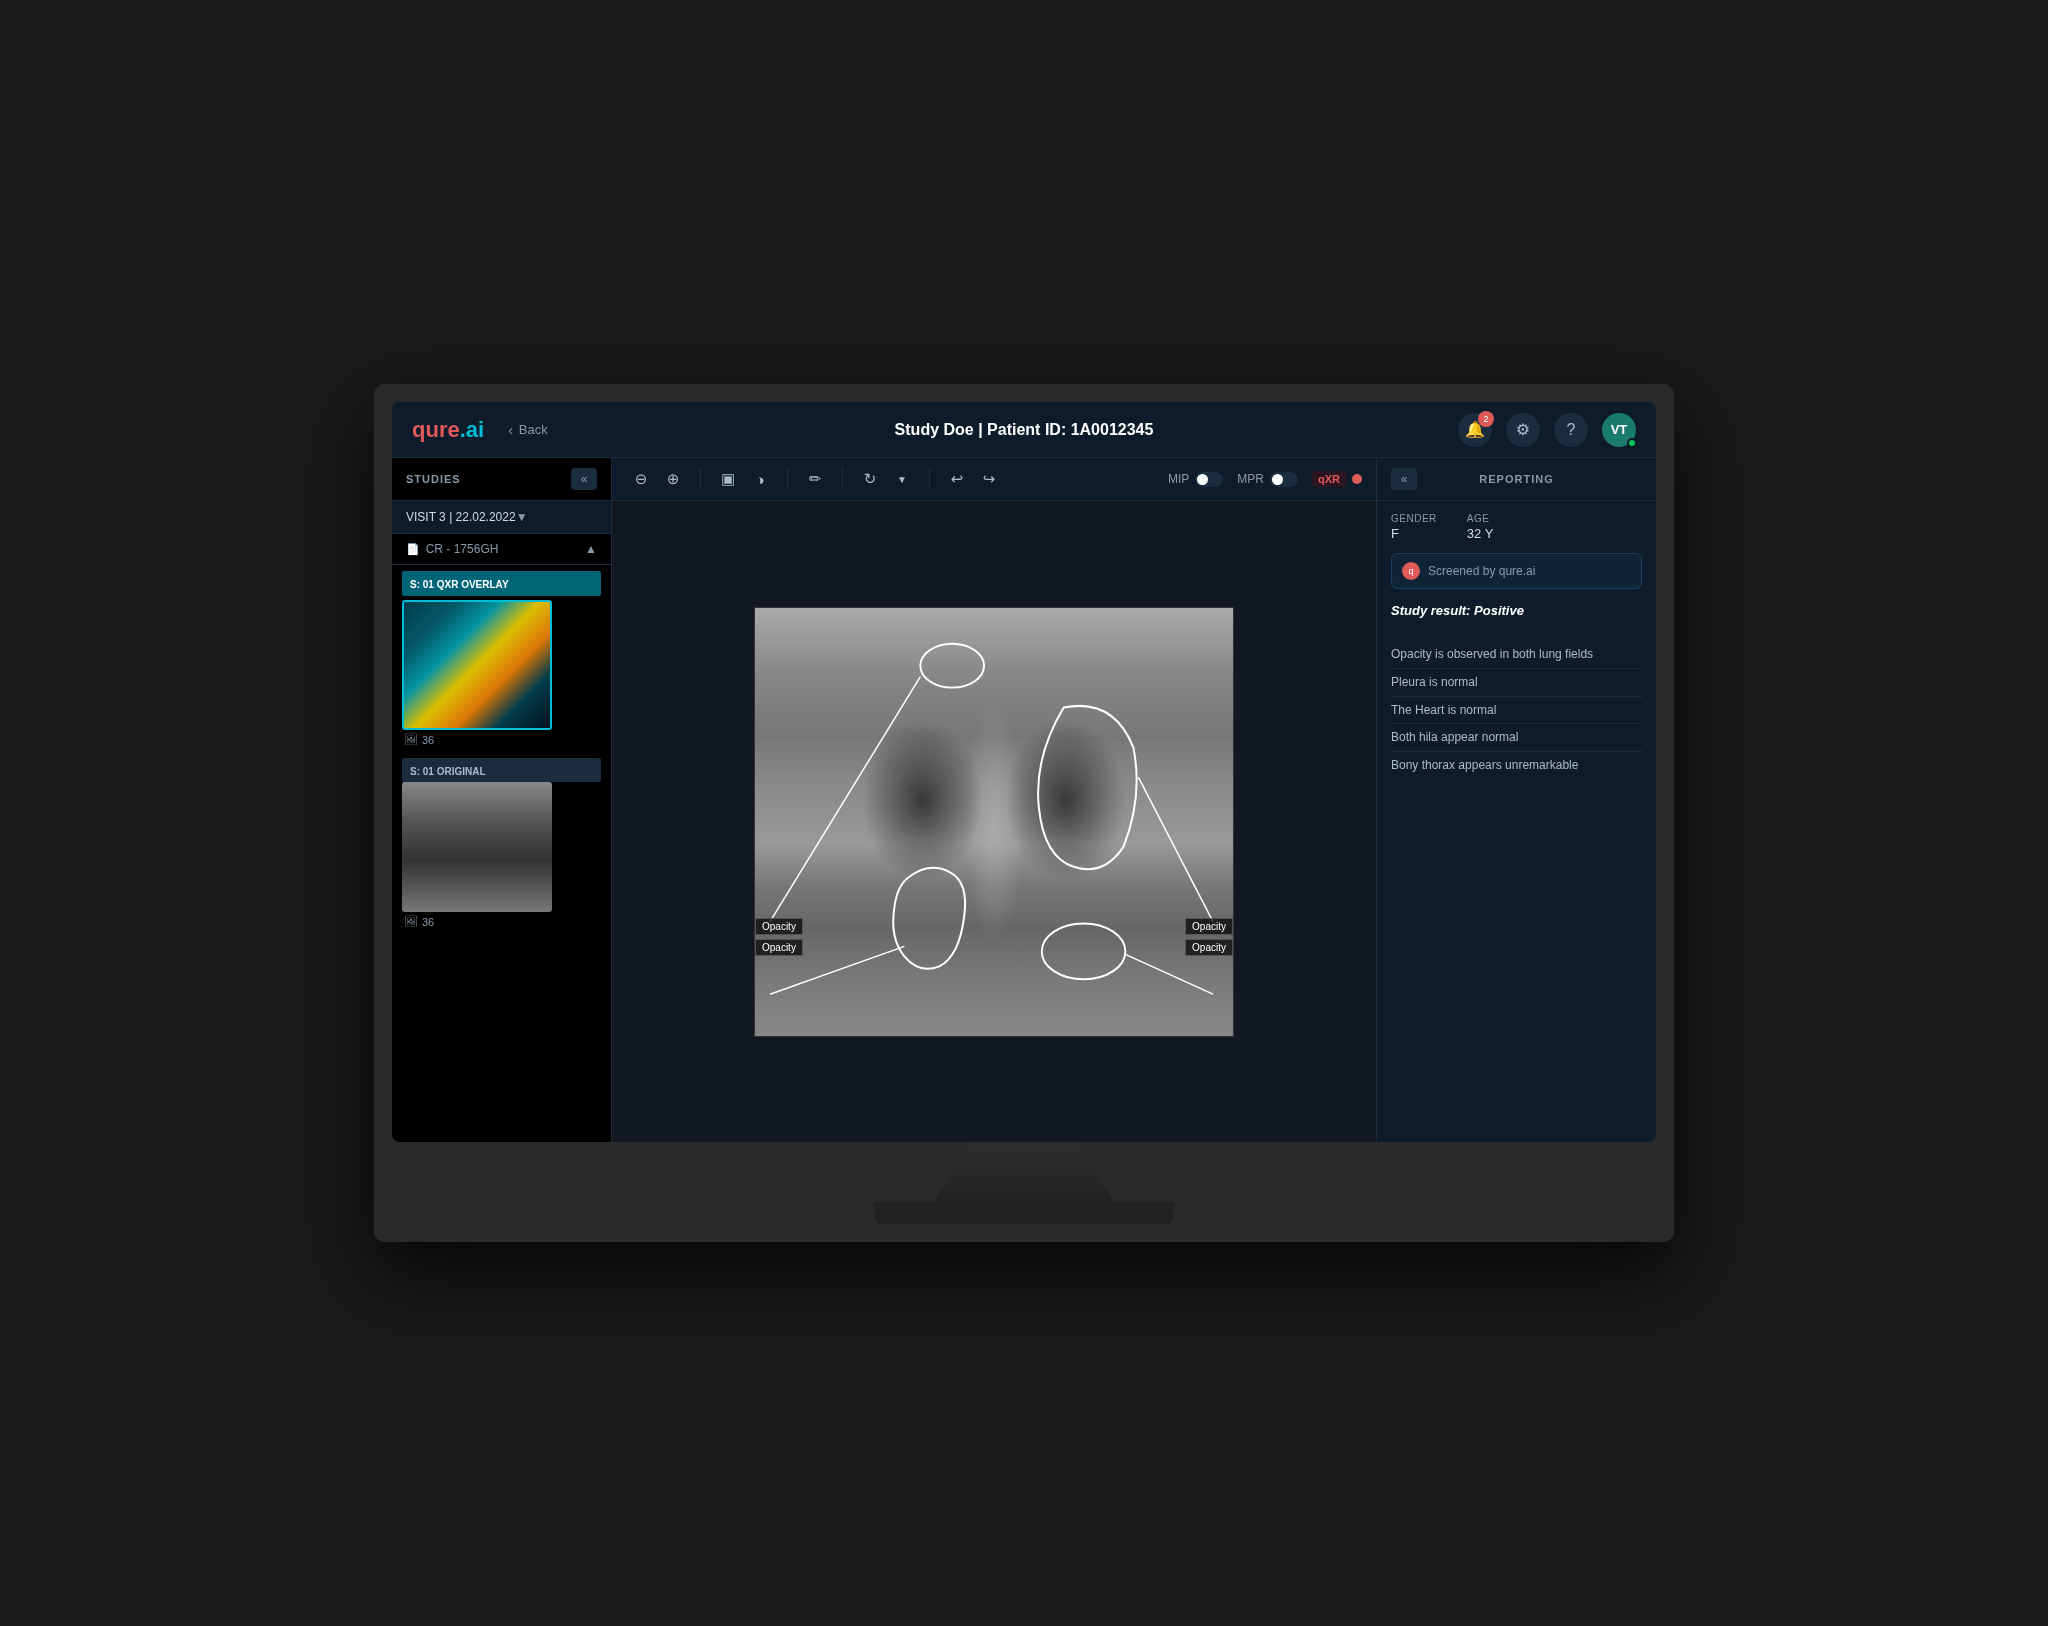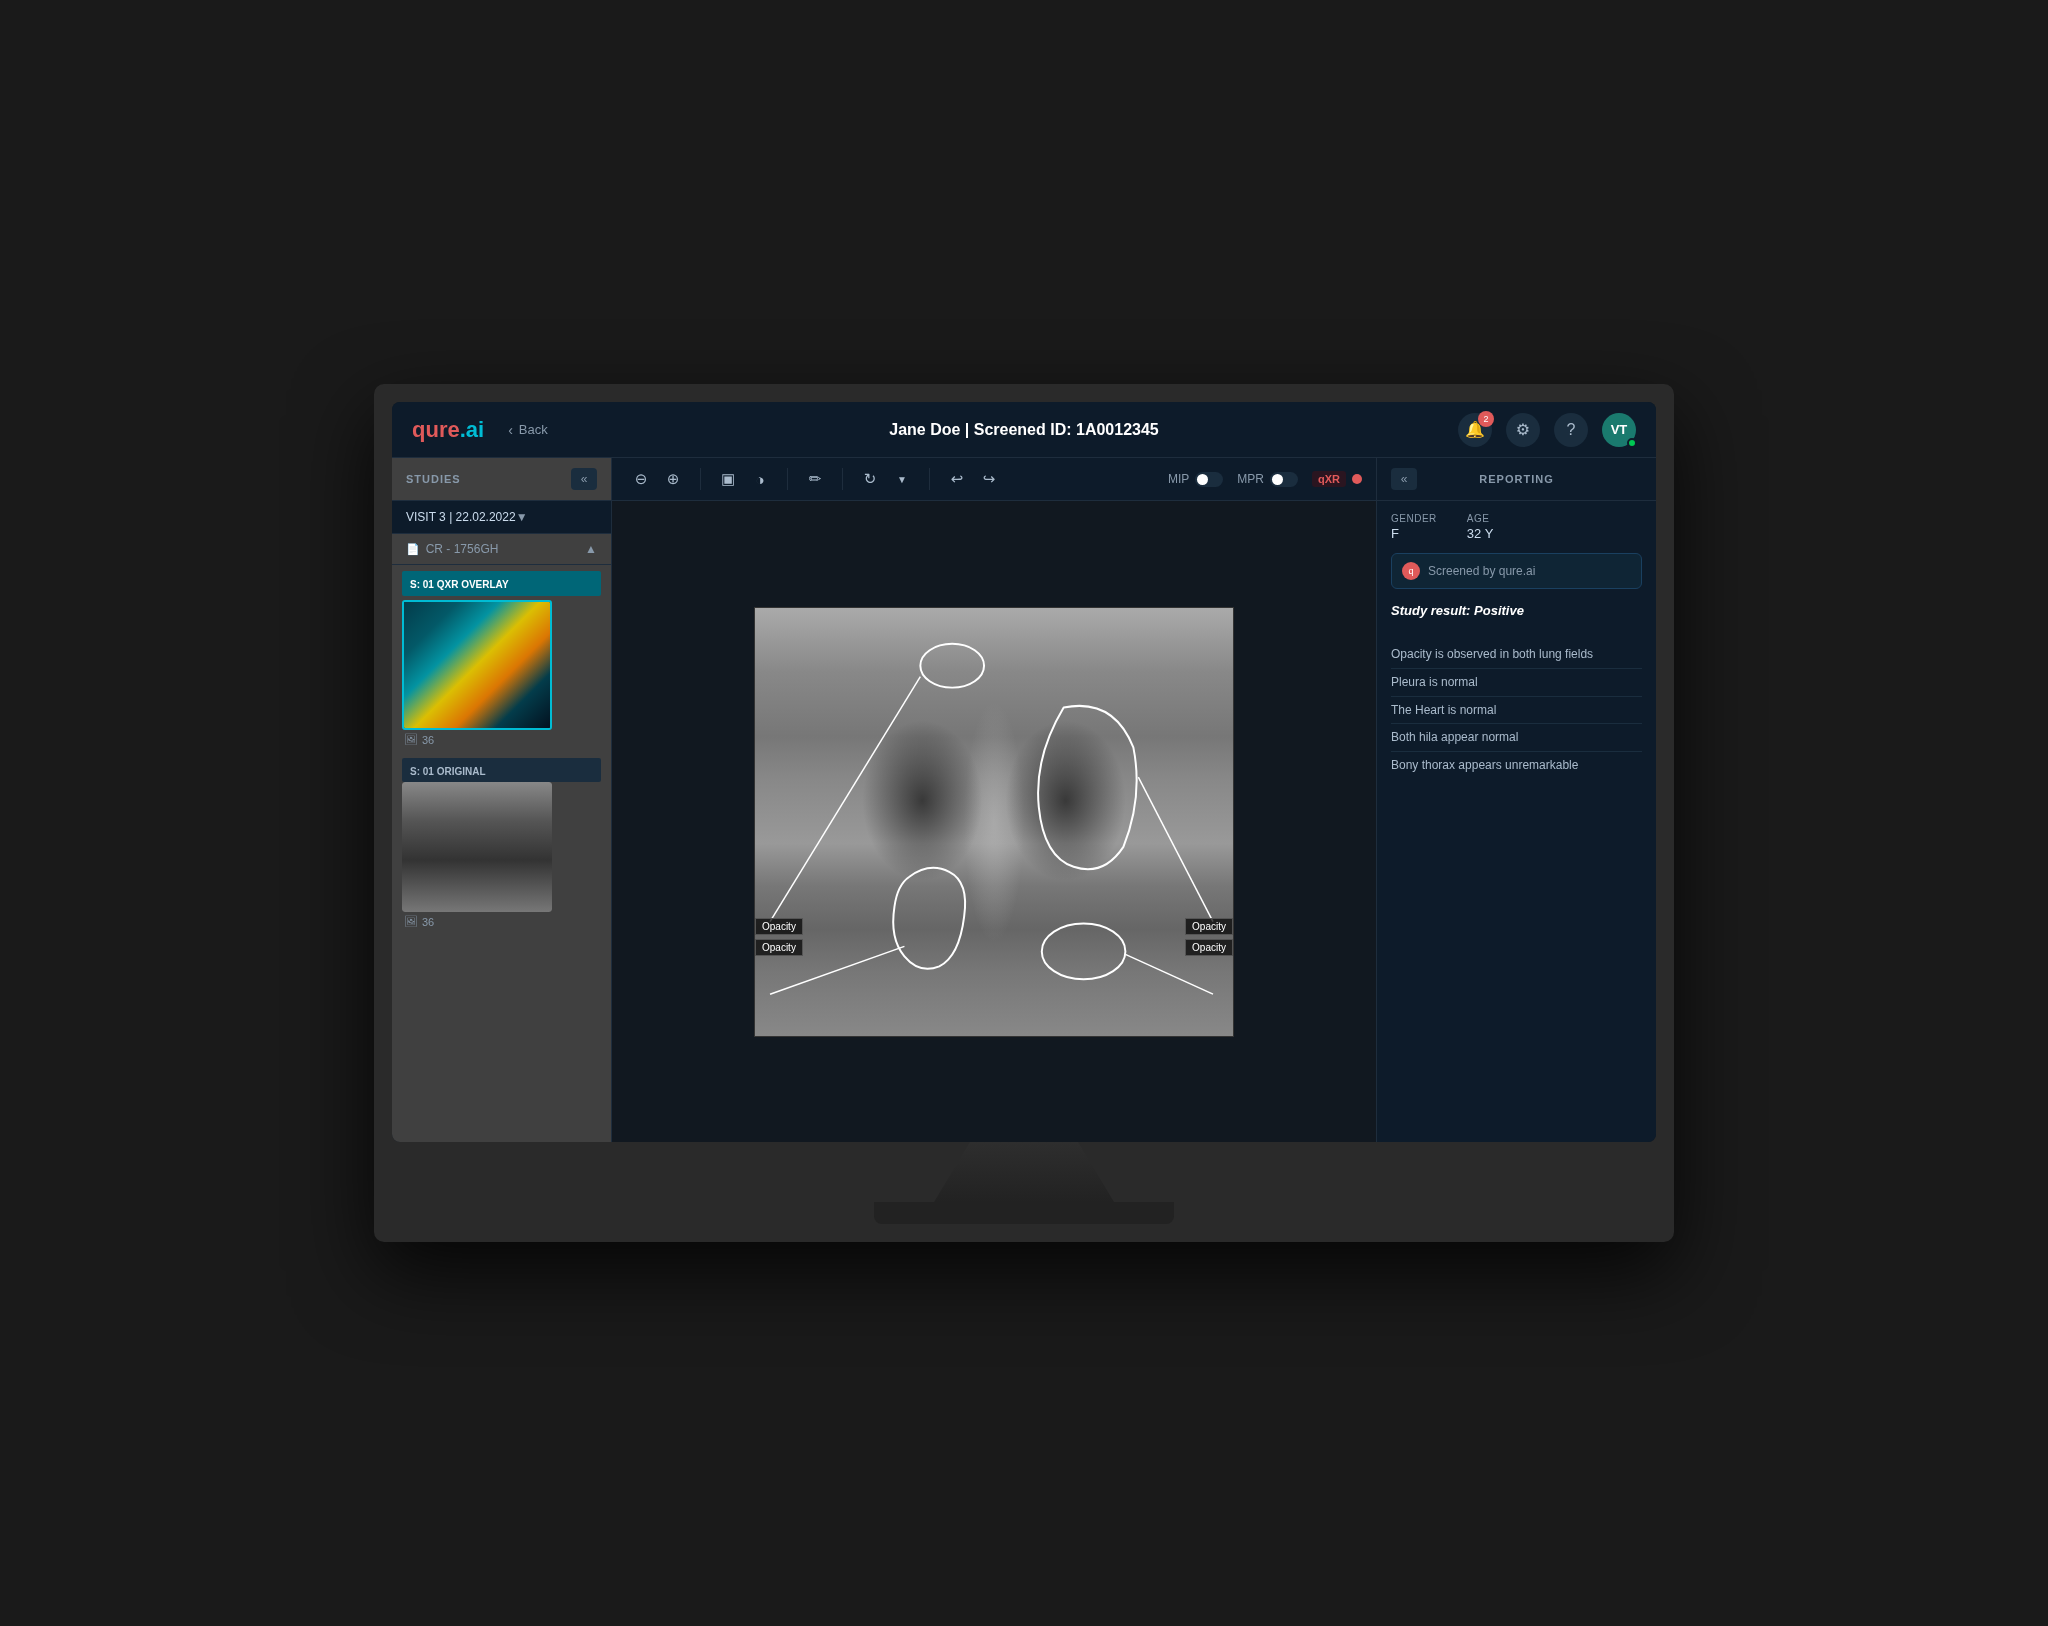--- a/index.html
+++ b/index.html
@@ -145,21 +145,21 @@
     
     .main-content {
       display: flex;
       flex: 1;
       overflow: hidden;
     }
 
     
     .sidebar {
       width: 220px;
-      background: #404040;
+      background: #000000;
       border-right: 1px solid #1e2d3d;
       display: flex;
       flex-direction: column;
       flex-shrink: 0;
     }
     .sidebar-header {
       display: flex;
       align-items: center;
       justify-content: space-between;
       padding: 10px 14px;
@@ -531,21 +531,21 @@
         <div class="logo">
           <span class="logo-text">
             <span>qure</span><span class="logo-dot">.ai</span>
           </span>
         </div>
         <div class="back-btn">
           <span class="back-chevron">‹</span>
           <span>Back</span>
         </div>
         <div class="patient-info">
-          <span>Jane Doe | Screened ID: 1A0012345</span>
+          <span>Study Doe | Patient ID: 1A0012345</span>
         </div>
         <div class="topbar-actions">
           <button class="icon-btn">
             <span>🔔</span>
             <span class="badge">2</span>
           </button>
           <button class="icon-btn">
             <span>⚙</span>
           </button>
           <button class="icon-btn">

